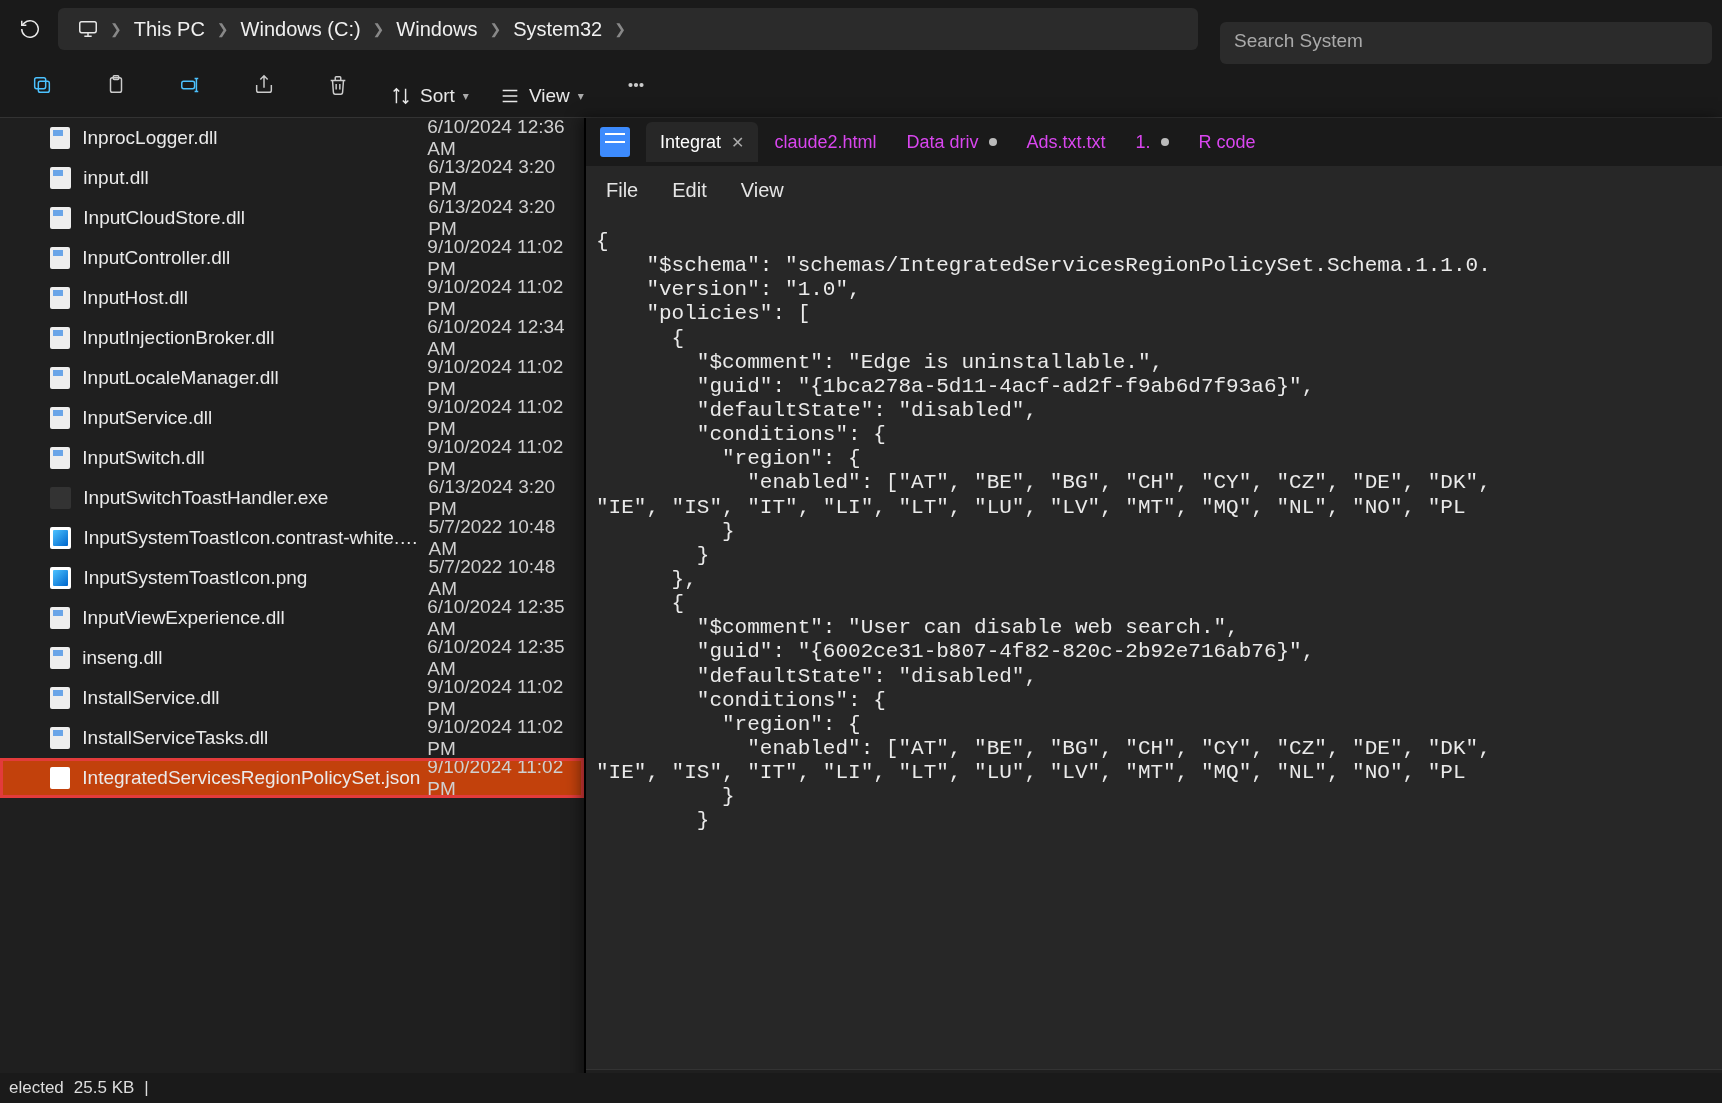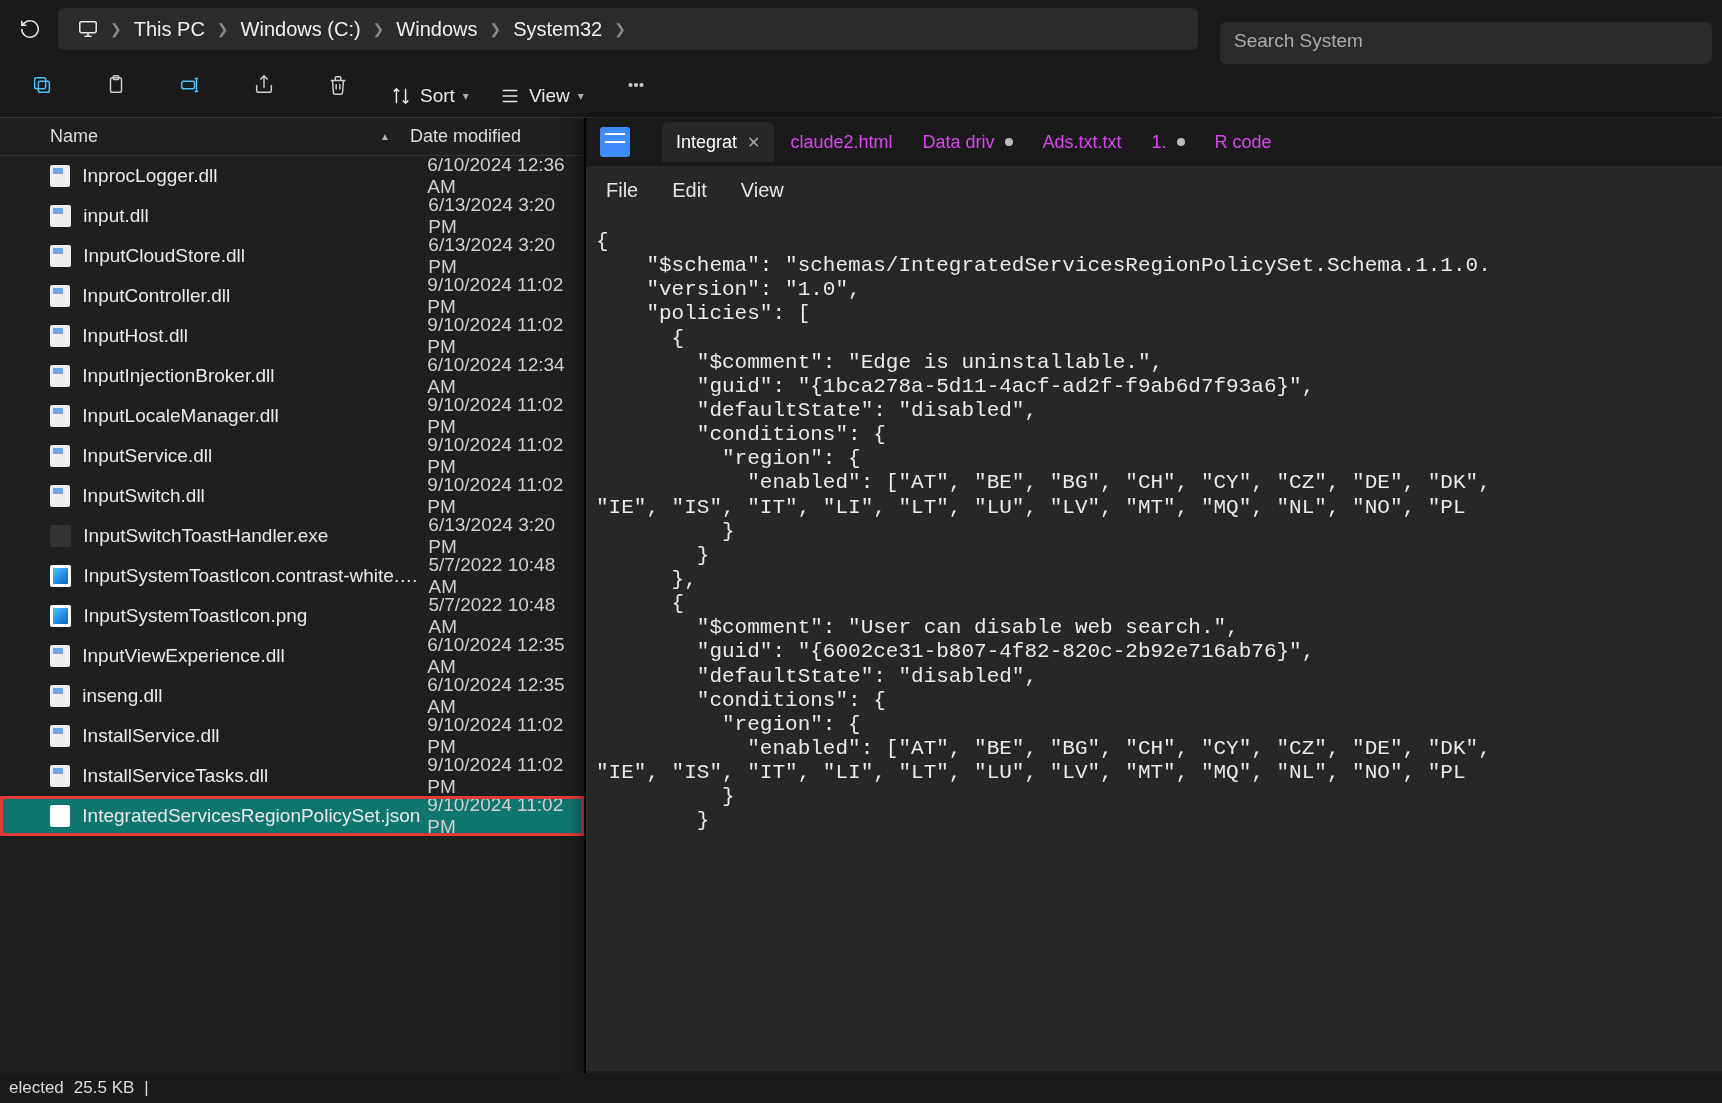--- a/index.html
+++ b/index.html
@@ -24,34 +24,34 @@
 .main { display:flex; height:calc(100% - 58px - 60px - 30px); }
 
 
 .files-pane { width:585px; background:#1f1f1f; border-right:1px solid #000; display:flex; flex-direction:column; }
 .file-header { display:flex; border-bottom:1px solid #333; padding:8px 4px 8px 50px; font-size:18px; color:#ddd; }
 .col-name { flex:0 0 360px; display:flex; align-items:center; gap:10px; }
 .sort-up { font-size:10px; color:#bbb; margin-left:auto; margin-right:20px; }
 .col-date { flex:1; }
 .file-list { flex:1; overflow:hidden; }
 .file-row { display:flex; align-items:center; height:40px; padding-left:50px; font-size:19px; color:#eaeaea; }
-.file-row.selected { outline:3px solid #e23b3b; outline-offset:-3px; background:#0f766e; }
+.file-row.selected { outline:3px solid #e23b3b; outline-offset:-3px; background:#c2410c; }
 .file-icon { width:22px; height:22px; margin-right:12px; display:flex; align-items:center; justify-content:center; }
 .file-icon.dll { background:#eee; border-radius:2px; position:relative; }
 .file-icon.dll::after { content:""; position:absolute; top:3px; left:3px; width:10px; height:6px; background:#6aa5e8; }
 .file-icon.exe { background:#333; border-radius:2px; }
 .file-icon.png { background:#fff; border-radius:2px; position:relative; }
 .file-icon.png::after { content:""; position:absolute; inset:3px; background:linear-gradient(135deg,#4cc2ff,#0066cc); border-radius:1px; }
 .file-icon.json { background:#fff; border-radius:2px; }
 .file-name { flex:0 0 345px; white-space:nowrap; overflow:hidden; text-overflow:ellipsis; }
 .file-date { color:#d0d0d0; }
 
 
 .notepad { position:absolute; left:585px; top:118px; right:0; bottom:0; background:#202020; display:flex; flex-direction:column; border-left:1px solid #000; box-shadow:-4px 0 14px rgba(0,0,0,.5); }
-.np-tabs { display:flex; align-items:center; height:48px; background:#1a1a1a; padding-left:8px; gap:18px; }
+.np-tabs { display:flex; align-items:center; height:48px; background:#1a1a1a; padding-left:8px; gap:2px; }
 .np-appicon { width:30px; height:30px; background:#3d8bfd; border-radius:3px; margin-right:14px; margin-left:6px; position:relative; }
 .np-appicon::after { content:""; position:absolute; inset:6px 5px; border-top:2px solid #fff; border-bottom:2px solid #fff; height:6px; }
 .np-tab { display:flex; align-items:center; padding:0 14px; height:40px; color:#d946ef; font-size:18px; border-radius:6px 6px 0 0; gap:10px; position:relative; }
 .np-tab.active { background:#272727; color:#fff; }
 .np-tabclose { color:#aaa; font-size:16px; }
 .np-tabdot { width:8px; height:8px; background:#bbb; border-radius:50%; }
 .np-menu { display:flex; gap:34px; padding:10px 20px; font-size:20px; color:#e5e5e5; background:#272727; height:48px; align-items:center; }
 .np-content { flex:1; padding:16px 10px; font-family:Consolas,"Courier New",monospace; font-size:21px; line-height:1.15; color:#eaeaea; white-space:pre; overflow:hidden; background:#272727; }
 .np-status { height:34px; background:#1f1f1f; color:#ccc; display:flex; align-items:center; gap:30px; padding:0 20px; font-size:17px; border-top:1px solid #333; }
 
@@ -138,27 +138,20 @@
       <svg viewBox="0 0 24 24">
         <circle cx="6" cy="12" r="1.5" fill="currentColor"></circle>
         <circle cx="12" cy="12" r="1.5" fill="currentColor"></circle>
         <circle cx="18" cy="12" r="1.5" fill="currentColor"></circle>
       </svg>
     </div>
 </div>
 
 <div class="main">
   <div class="files-pane">
-    <div class="file-header">
-      <div class="col-name">
-        <span>Name</span>
-        <span class="sort-up">▲</span>
-      </div>
-      <div class="col-date">Date modified</div>
-    </div>
     <div class="file-list" id="file-list">
         <div class="file-row">
           <span class="file-icon dll"></span>
           <span class="file-name">InprocLogger.dll</span>
           <span class="file-date">6/10/2024 12:36 AM</span>
         </div>
         <div class="file-row">
           <span class="file-icon dll"></span>
           <span class="file-name">input.dll</span>
           <span class="file-date">6/13/2024 3:20 PM</span>

